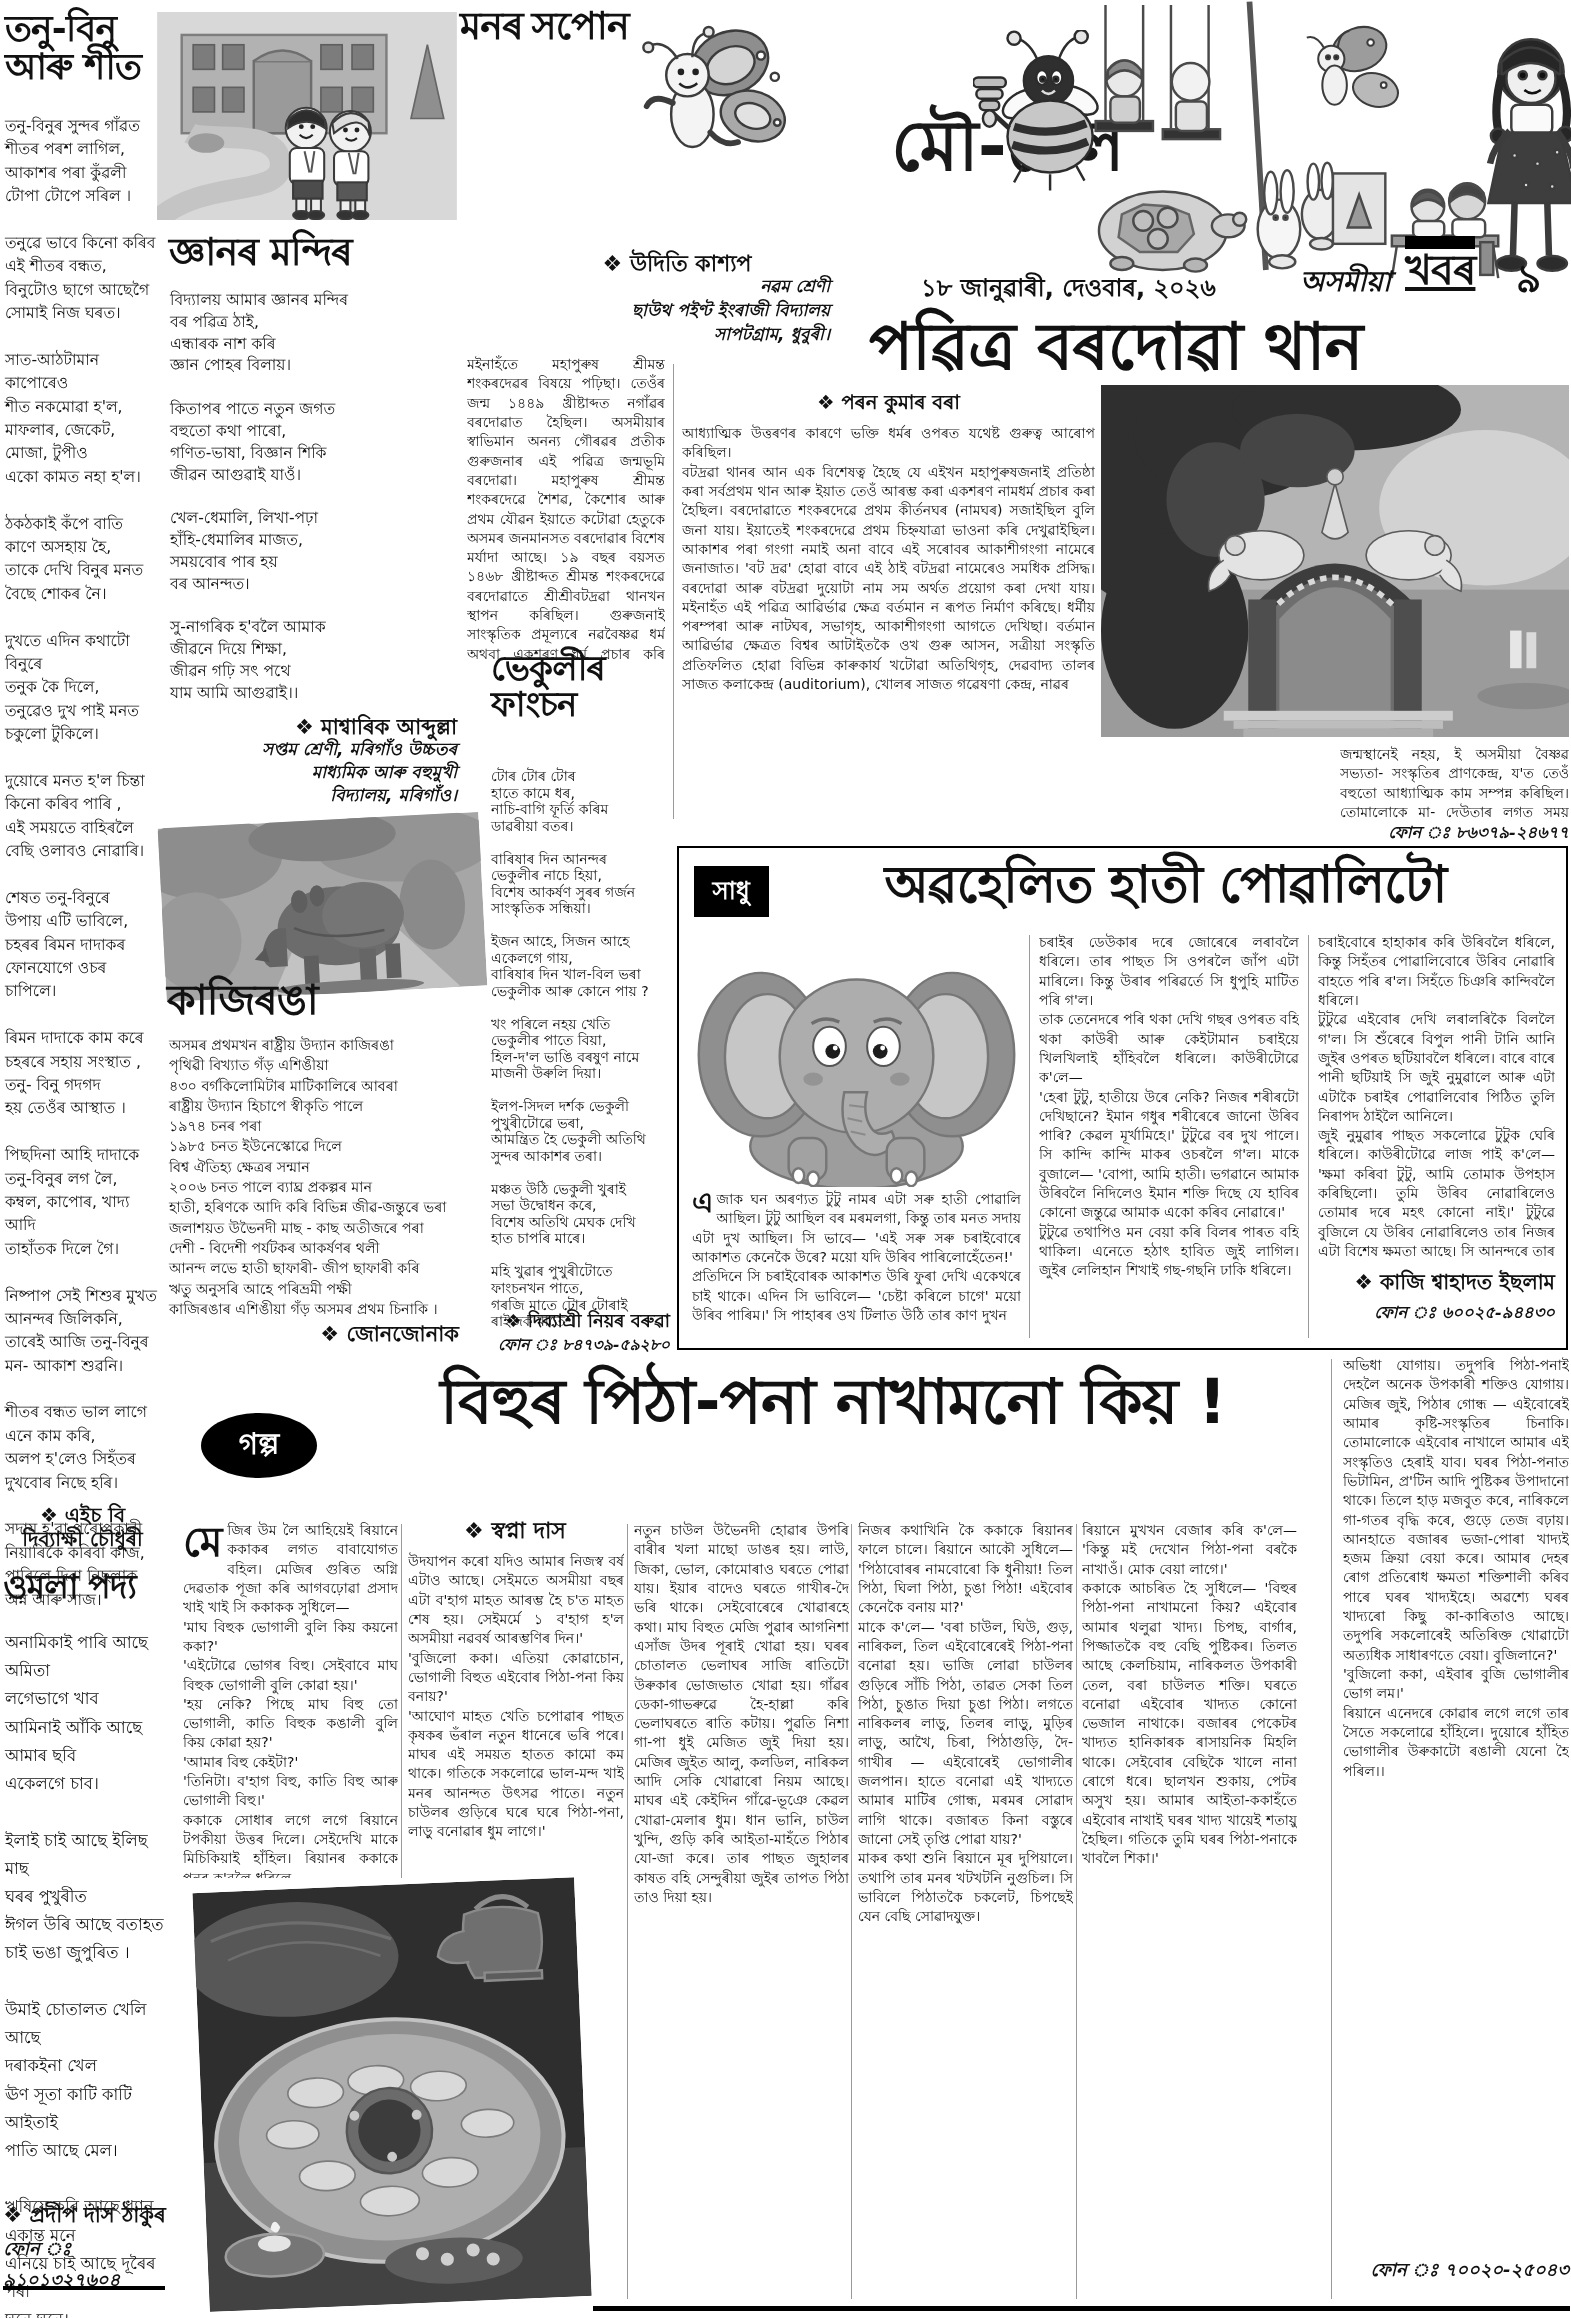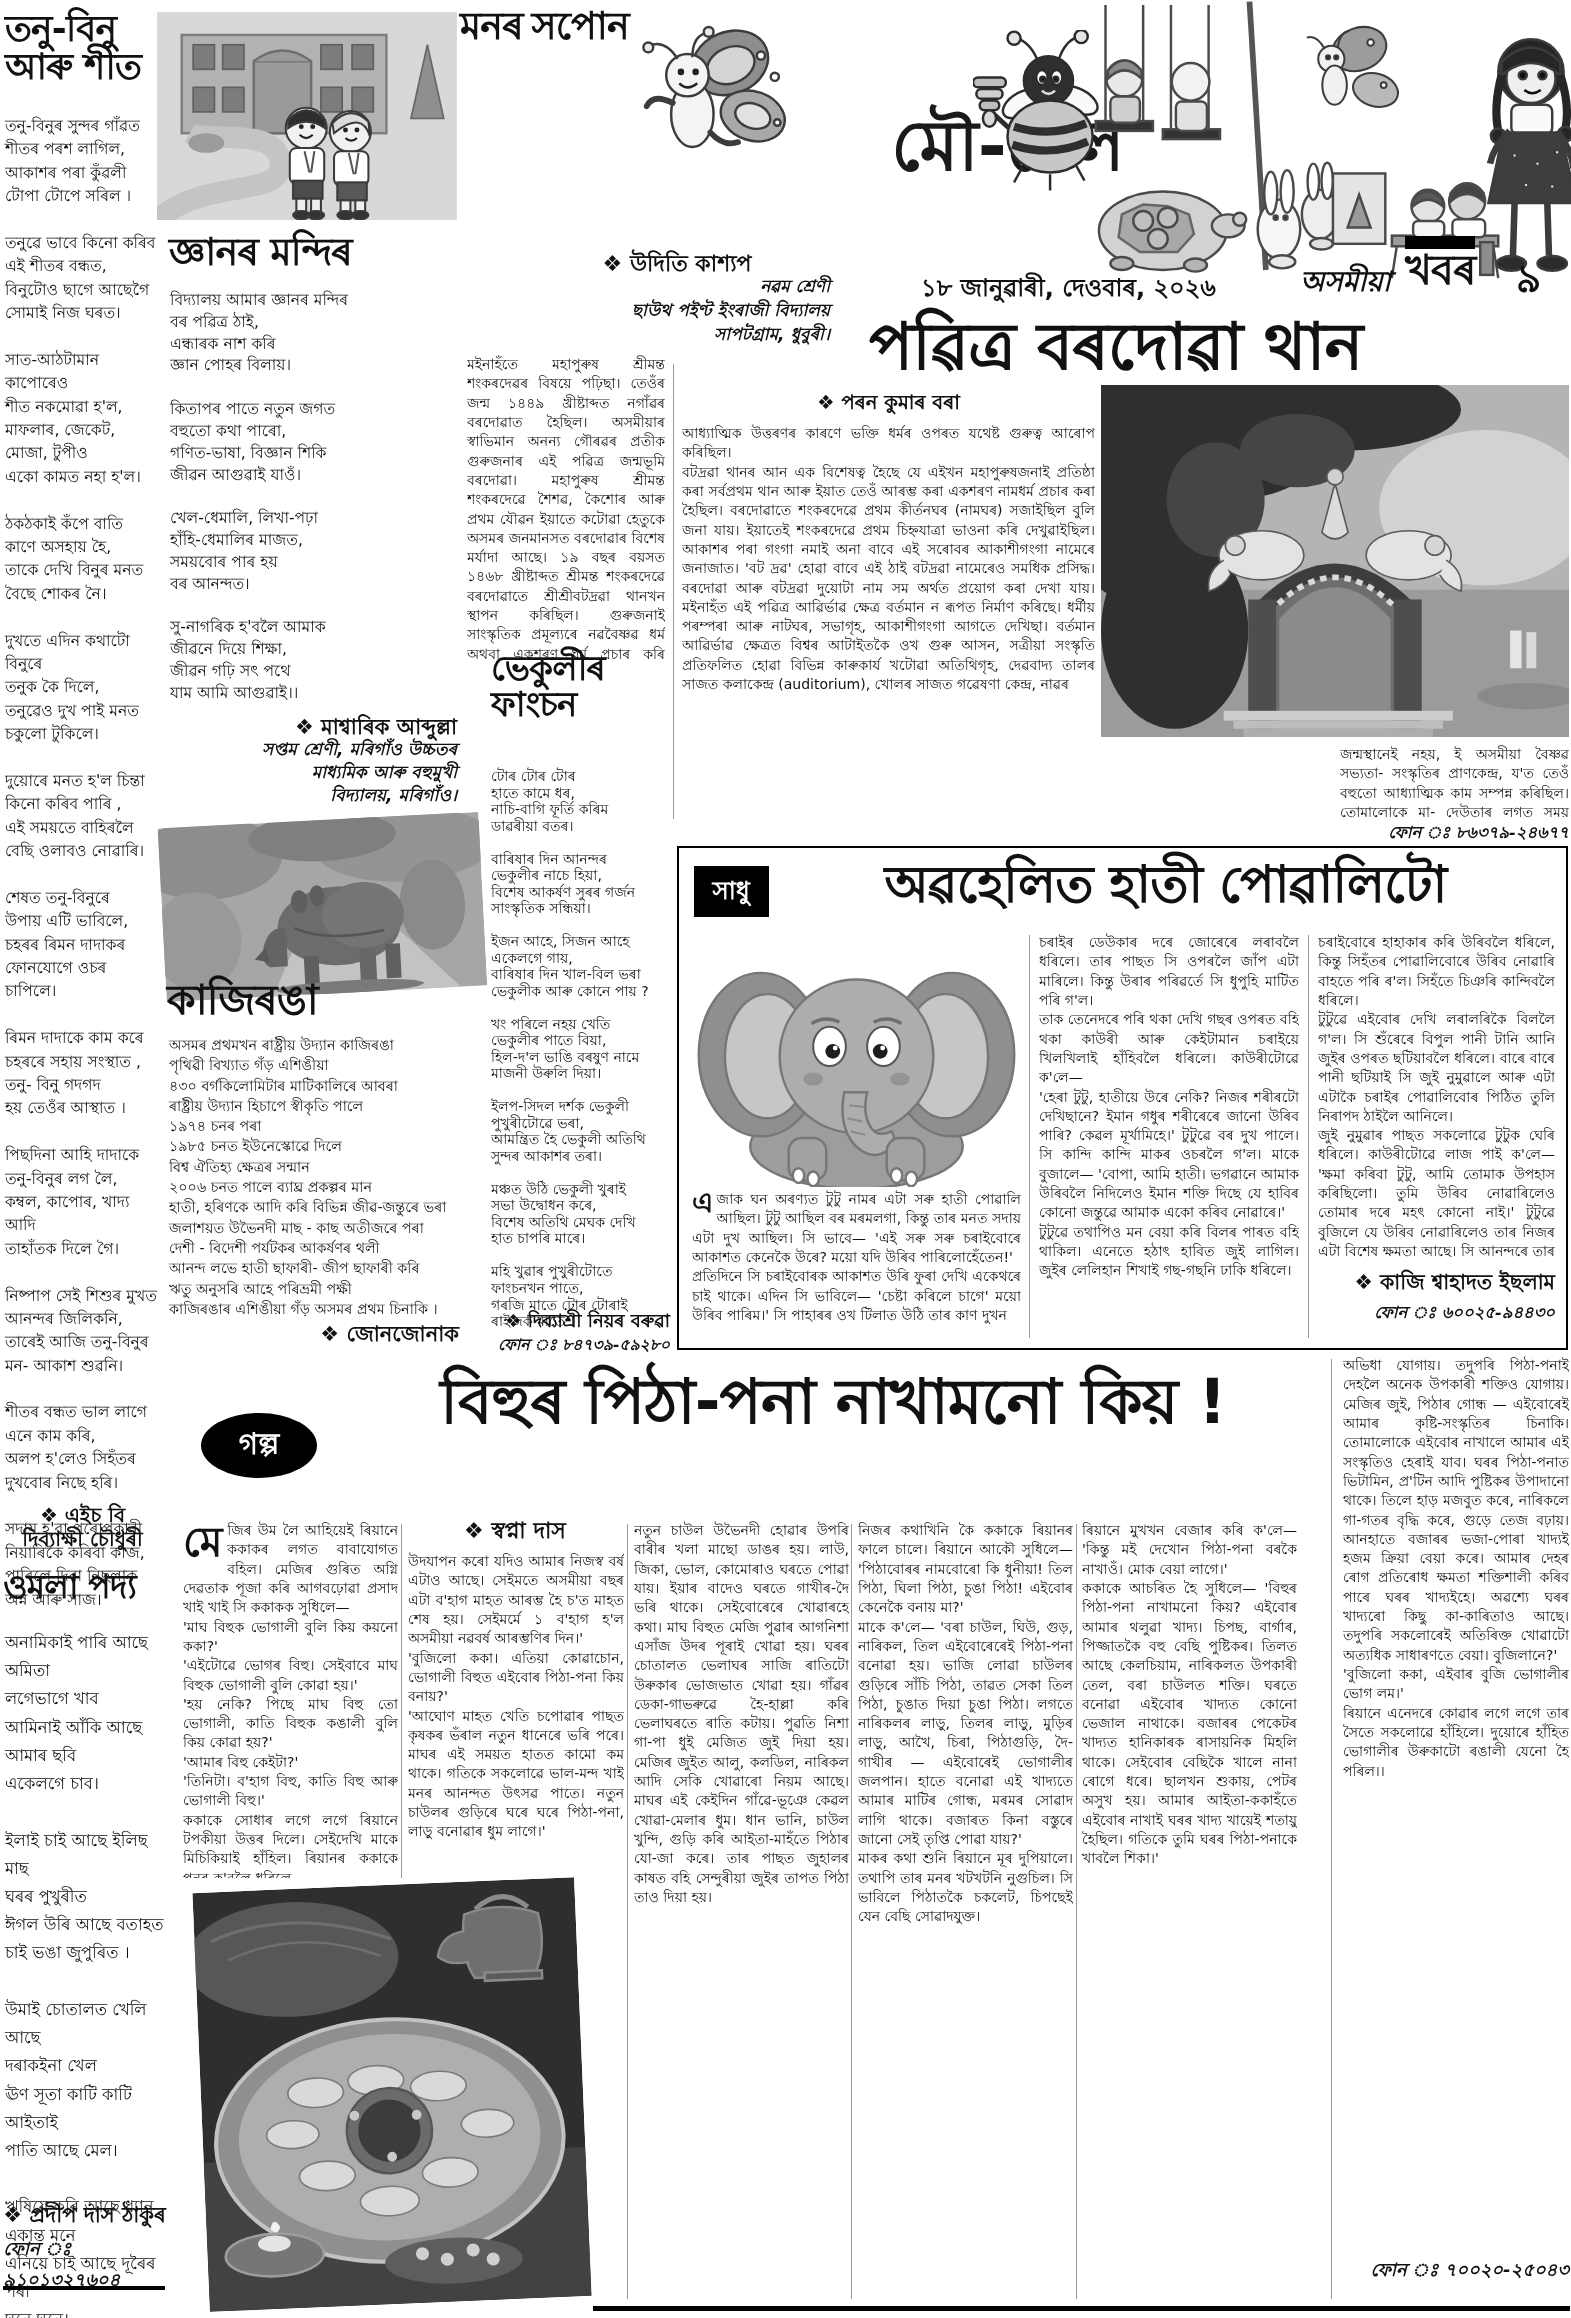--- a/index.html
+++ b/index.html
@@ -407,21 +407,21 @@
         <path d="M520,248 L518,312 M560,248 L562,312" stroke-width="8"></path>
         <ellipse cx="516" cy="322" rx="18" ry="9" fill="#2c2c2c"></ellipse>
         <ellipse cx="566" cy="322" rx="18" ry="9" fill="#2c2c2c"></ellipse>
       </g>
     </svg>
   </div>
 
   <div class="abs byline" style="left:917px;top:269px;width:303px;font-size:24px;text-align:center;">১৮ জানুৱাৰী, দেওবাৰ, ২০২৬</div>
   <div class="abs" style="left:1300px;top:242px;width:188px;height:65px;">
     <span class="abs" style="left:0;top:18px;font-size:28px;font-weight:bold;font-style:italic;">অসমীয়া</span>
-    <span class="abs hl" style="left:105px;top:6.5px;font-size:41px;">খবৰ</span>
+    <span class="abs hl" style="left:105px;top:6.5px;font-size:41px;text-decoration:underline;">খবৰ</span>
     <span class="abs" style="left:105px;top:-6.5px;width:70px;height:13px;background:#000;"></span>
   </div>
   <div class="abs hl" style="left:1516px;top:259px;font-size:39px;">৯</div>
 
   <div class="abs hl" style="left:869px;top:313px;width:702px;font-size:65px;">পৱিত্ৰ বৰদোৱা থান</div>
 
   <div class="abs pre body-txt j ov" style="left:467px;top:355px;width:198px;height:305px;">মইনাহঁতে মহাপুৰুষ শ্ৰীমন্ত শংকৰদেৱৰ বিষয়ে পঢ়িছা। তেওঁৰ জন্ম ১৪৪৯ খ্ৰীষ্টাব্দত নগাঁৱৰ বৰদোৱাত হৈছিল। অসমীয়াৰ স্বাভিমান অনন্য গৌৰৱৰ প্ৰতীক গুৰুজনাৰ এই পৱিত্ৰ জন্মভূমি বৰদোৱা। মহাপুৰুষ শ্ৰীমন্ত শংকৰদেৱে শৈশৱ, কৈশোৰ আৰু প্ৰথম যৌৱন ইয়াতে কটোৱা হেতুকে অসমৰ জনমানসত বৰদোৱাৰ বিশেষ মৰ্যাদা আছে। ১৯ বছৰ বয়সত ১৪৬৮ খ্ৰীষ্টাব্দত শ্ৰীমন্ত শংকৰদেৱে বৰদোৱাতে শ্ৰীশ্ৰীবটদ্ৰৱা থানখন স্থাপন কৰিছিল। গুৰুজনাই সাংস্কৃতিক প্ৰমূল্যৰে নৱবৈষ্ণৱ ধৰ্ম অথবা একশৰণ ধৰ্ম প্ৰচাৰ কৰি অসমীয়া সমাজ-জীৱনক একতাৰে সংহত কৰিছিল। অসমীয়া তথা ভাৰতীয় সাংস্কৃতিক জীৱনলৈ তেওঁ যি অৱদান আগবঢ়ালে তাৰ বাবে তেওঁক মহাপুৰুষ আৰু অৱতাৰী পুৰুষৰূপে আখ্যা দিয়া হয়। তেওঁ মানুহৰ</div>
   <div class="vrule" style="left:673px;top:364px;height:455px;"></div>
   <div class="abs byline" style="left:682px;top:388px;width:413px;font-size:19.6px;text-align:center;">❖ পৰন কুমাৰ বৰা</div>
   <div class="abs pre body-txt j ov" style="left:682px;top:424px;width:413px;height:403px;">আধ্যাত্মিক উত্তৰণৰ কাৰণে ভক্তি ধৰ্মৰ ওপৰত যথেষ্ট গুৰুত্ব আৰোপ কৰিছিল।

